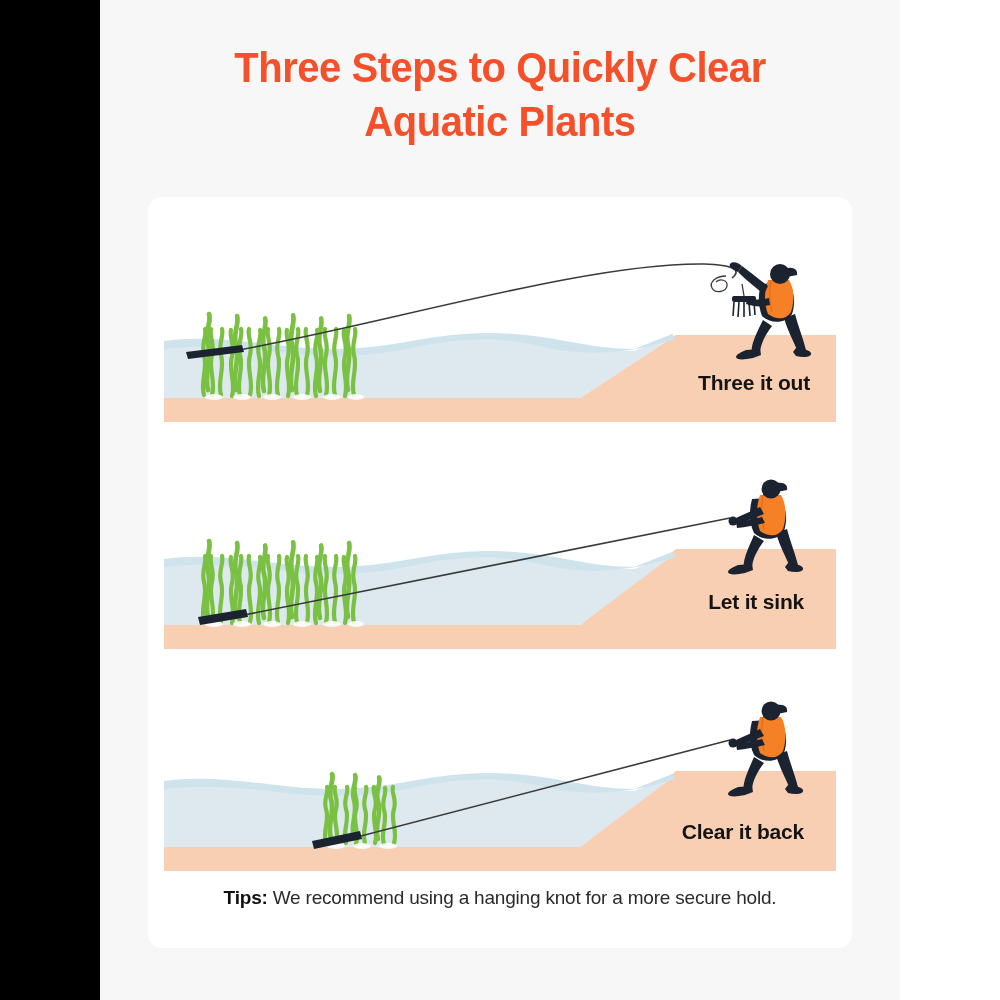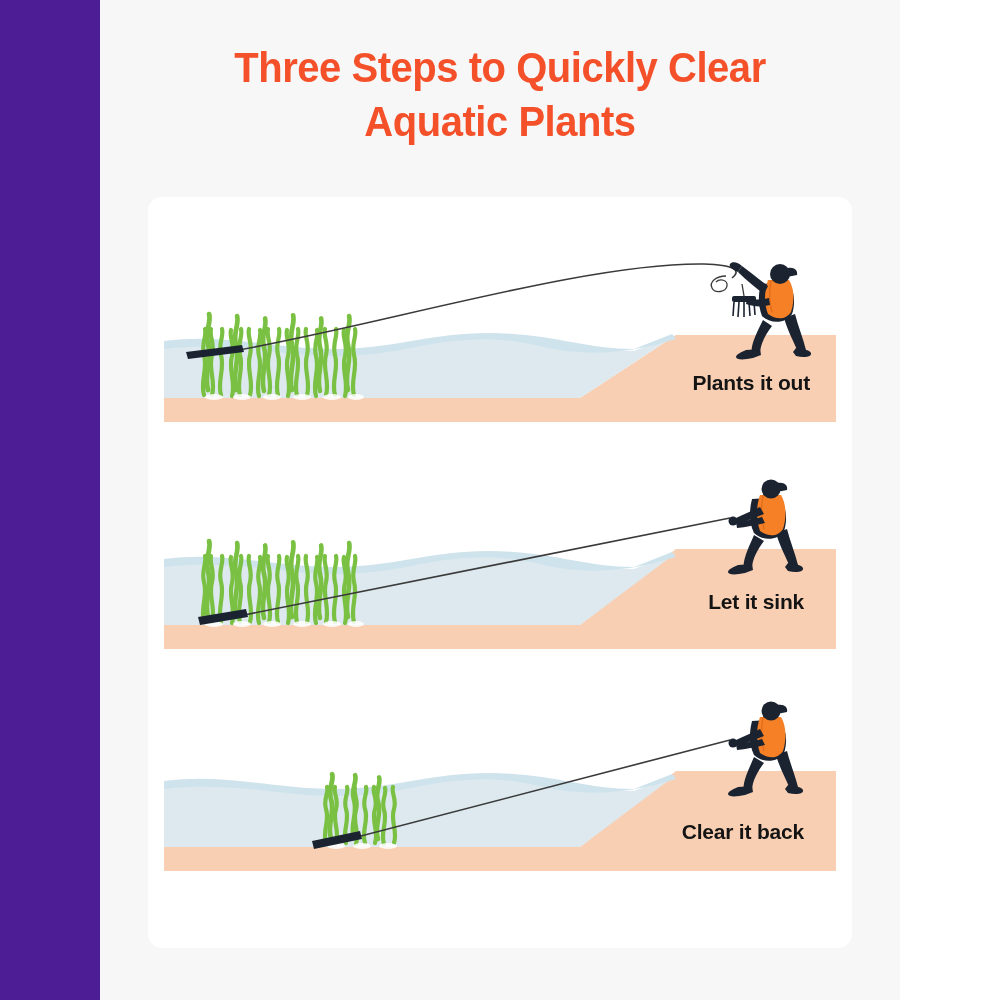--- a/index.html
+++ b/index.html
@@ -2,21 +2,21 @@
 <html><head>
 <meta charset="utf-8">
 <style>
   html,body{margin:0;padding:0;}
   body{
     width:1000px;height:1000px;
     background:#ffffff;
     font-family:"Liberation Sans","DejaVu Sans",sans-serif;
     overflow:hidden;
   }
-  #page{position:relative;width:809px;height:1000px;background:#4c1d95;}
+  #page{position:relative;width:809px;height:1000px;background:#000000;}
   #grey-panel{
     position:absolute;left:100px;top:0;width:800px;height:1000px;
     background:#f7f7f7;
   }
   #title{
     position:absolute;left:100px;top:40px;width:800px;
     text-align:center;
     color:#f4502a;
     font-weight:bold;
     font-size:43px;
@@ -201,21 +201,21 @@
             <circle cx="616" cy="32" r="10" fill="#1b2330"></circle>
             <path d="M624,26 C 630,25 634,28 633,33 L623,35 Z" fill="#1b2330"></path>
 
             <path d="M604,44 C 596,38 586,30 578,24 L574,30 C 582,38 592,46 600,52 Z" fill="#1b2330"></path>
             <path d="M578,24 C 574,20 568,19 566,22 C 564,25 570,28 574,30 Z" fill="#1b2330"></path>
 
             <path d="M605,56 C 598,58 590,58 583,56 L582,62 C 590,65 599,65 606,63 Z" fill="#1b2330"></path>
           </g>
         </g>
       </svg>
-      <span class="step-label" id="label-1">Plants it out</span>
+      <span class="step-label" id="label-1">Three it out</span>
     </div>
 
     <div class="panel" id="panel-2">
       <svg viewBox="0 0 672 180" xmlns="http://www.w3.org/2000/svg">
         <defs>
           <clipPath id="clip2">
               <rect x="0" y="0" width="672" height="180"></rect>
             </clipPath>
           <g id="weedblade2">
             <path d="M0,0 C -4,-14 4,-26 0,-40 C -3,-52 3,-58 1,-66" stroke="#7ac143" stroke-width="4.2" fill="none" stroke-linecap="round"></path>
@@ -411,15 +411,18 @@
             <path d="M614,14 C 620,13 624,16 623,21 L613,23 Z" fill="#1b2330"></path>
             <path d="M596,38 C 588,42 578,46 570,50 L573,56 C 582,52 592,48 600,45 Z" fill="#1b2330"></path>
             <path d="M598,48 C 590,50 580,52 572,53 L573,59 C 582,58 592,56 601,54 Z" fill="#1b2330"></path>
             <circle cx="569" cy="52" r="4.5" fill="#1b2330"></circle>
           </g>
         </g>
       </svg>
       <span class="step-label" id="label-3">Clear it back</span>
     </div>
 
+    <div id="tips">
+      <span class="tips-label">Tips:</span><span class="plain"> We recommend using a hanging knot for a more secure hold.</span>
+    </div>
 
   </div>
 </div>
 
 </body></html>

